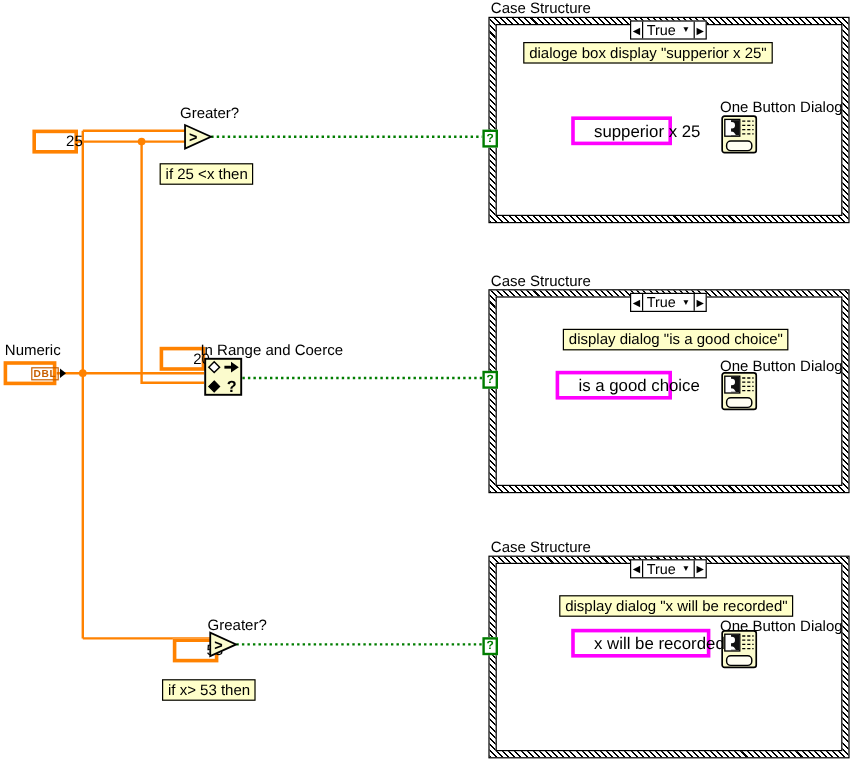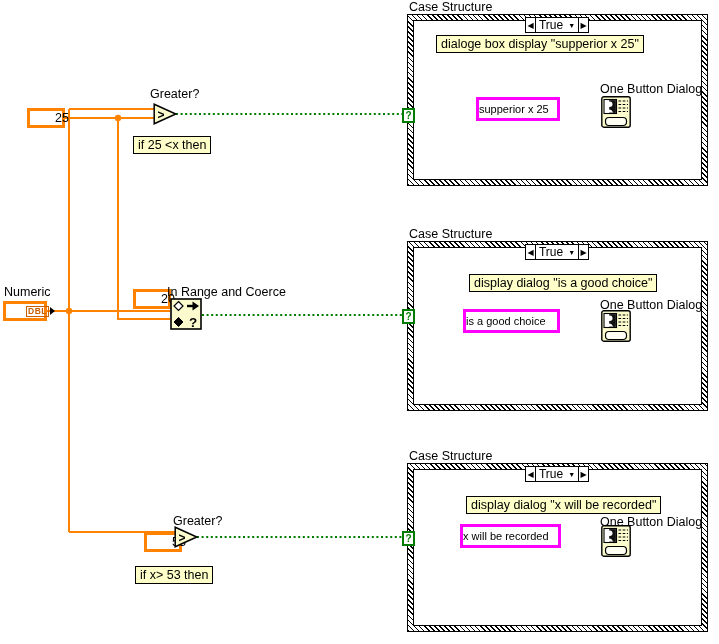--- a/index.html
+++ b/index.html
@@ -43,22 +43,22 @@
   .sel-arrow{width:11px;font-size:8px;display:flex;align-items:center;justify-content:center;}
   .sel-arrow.l{border-right:1px solid #000;}
   .sel-arrow.r{border-left:1px solid #000;}
   .sel-mid{flex:1;display:flex;align-items:center;justify-content:center;gap:5px;
            font-size:12px;padding:0 3px;}
   .sel-caret{font-size:7px;}
   .tunnel{position:absolute;width:13px;height:15px;background:#fff;z-index:6;
           border:2px solid var(--wire-boolean);box-sizing:border-box;color:var(--wire-boolean);
           font-size:10px;font-weight:bold;display:flex;align-items:center;justify-content:center;}
   .strconst{position:absolute;background:#fff;border:3px solid var(--wire-string);
-            box-sizing:border-box;font-size:11px;display:flex;align-items:center;
-            padding-left:0;white-space:nowrap;z-index:4;}
+            box-sizing:border-box;font-size:14px;display:flex;align-items:center;
+            padding-left:16px;white-space:nowrap;z-index:4;}
 </style>
 </head>
 <body>
 
 <div class="canvas">
 
   <svg class="abs" style="left:0;top:0" width="719" height="644" viewBox="0 0 719 644">
 
     <polyline class="w-num" points="47,311 170,311"></polyline>
     <polyline class="w-num" points="48,118 154,118"></polyline>
@@ -184,21 +184,21 @@
     <div class="selector" style="left:117px;top:2px;width:64px">
       <span class="sel-arrow l">◀</span>
       <span class="sel-mid">
           <span>True</span>
           <span class="sel-caret">▼</span>
         </span>
       <span class="sel-arrow r">▶</span>
     </div>
     <div class="ylabel abs" style="left:58px;top:32px">display dialog "x will be recorded"</div>
     <div class="tunnel" style="left:-6px;top:67px">?</div>
-    <div class="strconst" style="left:52px;top:60px;width:101px;height:24px">x will be recorded</div>
+    <div class="strconst" style="left:68px;top:60px;width:116px;height:24px">x will be recorded</div>
     <div class="abs free-label" style="left:192px;top:52px">One Button Dialog</div>
     <svg class="abs" style="left:193px;top:61px" width="30" height="32" viewBox="0 0 30 32">
       <rect x="0.8" y="0.8" width="28.4" height="30.4" rx="2" fill="var(--node-bg)" stroke="#000" stroke-width="1.4"></rect>
       <rect x="3" y="3.5" width="12.5" height="14" fill="#fff" stroke="#000" stroke-width="1.1"></rect>
       <rect x="8.2" y="4.1" width="6.7" height="12.8" fill="#111"></rect>
       <circle cx="8.8" cy="8.3" r="2.7" fill="#fff"></circle>
       <path d="M5.6,16.4 q3.2,-5.6 6.6,0 z" fill="#fff"></path>
       <g stroke="#000" stroke-width="1.1" stroke-dasharray="2.6 1.6">
         <line x1="17.5" y1="5" x2="27" y2="5"></line>
           <line x1="17.5" y1="8.5" x2="27" y2="8.5"></line>

